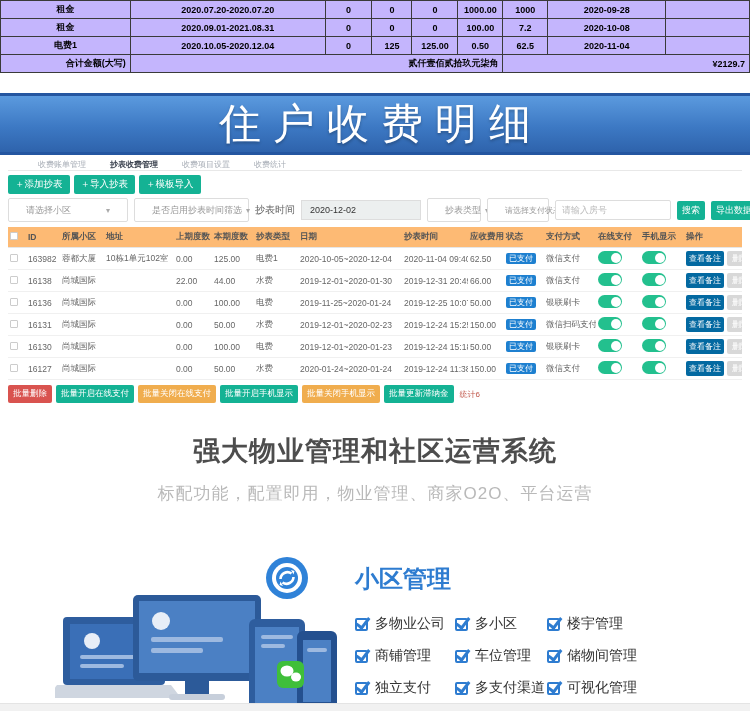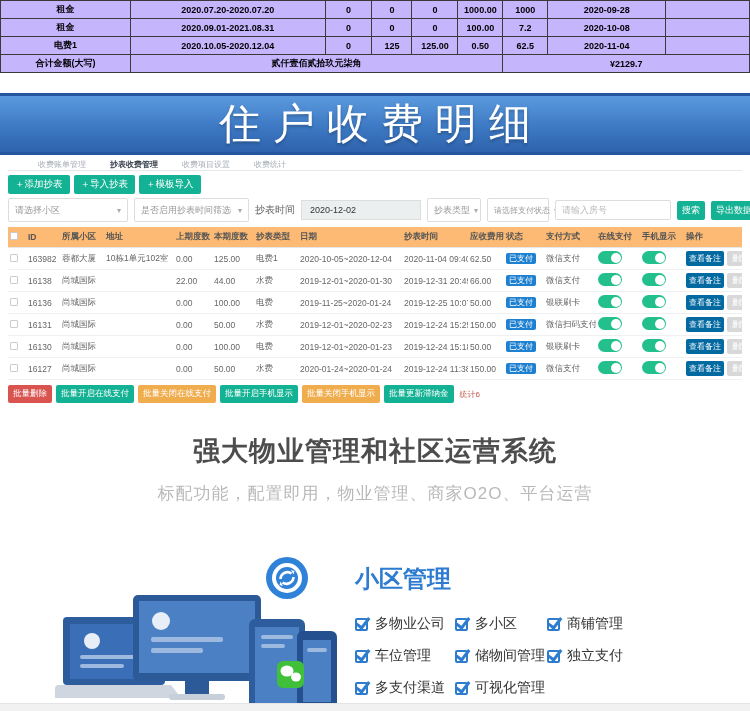--- a/index.html
+++ b/index.html
@@ -3,41 +3,41 @@
 <meta charset="utf-8">
 <style>
   * { margin:0; padding:0; box-sizing:border-box; }
   body { font-family:"Liberation Sans","DejaVu Sans",sans-serif; background:#fff; }
   .page { position:relative; width:750px; height:711px; overflow:hidden; background:#fff; }
 
   
   table.receipt { width:750px; border-collapse:collapse; font-size:9px; font-weight:bold; color:#000; }
   table.receipt td { border:1px solid #3a3a3a; padding:2px 4px; text-align:center; height:13px;
                      background:#c4b5fd; white-space:nowrap; overflow:hidden; }
-  table.receipt td.ta-l { text-align:center; }
+  table.receipt td.ta-l { text-align:right; }
 
   
   .banner { margin-top:20px; height:62px; display:flex; align-items:center; justify-content:center;
             background:linear-gradient(180deg,#5b9ade 0%,#3d79c4 55%,#2e63ac 100%);
             border-top:3px solid #2456a0; border-bottom:3px solid #2456a0; }
   .banner-title { color:#fff; font-size:42px; font-weight:normal; letter-spacing:12px; padding-left:12px;
                   text-shadow:0 2px 3px rgba(0,0,0,0.25); }
 
   
   .admin { padding:0 8px; margin-top:3px; }
   .tabs { display:flex; gap:24px; padding-left:30px; align-items:flex-end; height:13px;
           border-bottom:1px solid #e8e8e8; font-size:8px; color:#a7adb6; }
   .tab.active { color:#3c4350; font-weight:bold; }
   .toolbar { margin-top:4px; display:flex; gap:4px; }
   .gbtn { background:#14b294; color:#fff; font-size:9.5px; padding:3px 7px; border:none; border-radius:2px;
           white-space:nowrap; cursor:pointer; }
   .gbtn.small { padding:3px 5px; font-size:9px; }
   .filters { margin-top:4px; display:flex; gap:6px; align-items:center; flex-wrap:nowrap; }
   .sel { height:24px; border:1px solid #ddd; border-radius:2px; background:#fff; color:#999; font-size:9px;
-         display:flex; align-items:center; justify-content:space-between; padding:0 6px; white-space:nowrap; flex:none; }
+         display:flex; align-items:center; justify-content:space-between; padding:0 17px; white-space:nowrap; flex:none; }
   .sel .arrow { color:#aaa; font-size:8px; margin-left:4px; }
   .flabel { font-size:10px; color:#666; white-space:nowrap; flex:none; }
   .date-input { width:120px; height:20px; background:#ecefef; border:1px solid #ddd; border-radius:0;
                 color:#333; font-size:9px; display:flex; align-items:center; padding:0 8px; flex:none; }
   .room-input { width:116px; height:20px; border:1px solid #ddd; border-radius:2px; font-size:9px;
                 padding:0 6px; color:#333; flex:none; font-family:inherit; }
   .room-input::placeholder { color:#bbb; }
 
   table.meter { width:100%; border-collapse:collapse; table-layout:fixed; font-size:8.5px; color:#666;
                 margin-top:5px; }
@@ -392,20 +392,24 @@
           <div class="feature-item">
             <span class="cb"></span>
             <span>多物业公司</span>
           </div>
           <div class="feature-item">
             <span class="cb"></span>
             <span>多小区</span>
           </div>
           <div class="feature-item">
             <span class="cb"></span>
+            <span>楼宇管理</span>
+          </div>
+          <div class="feature-item">
+            <span class="cb"></span>
             <span>商铺管理</span>
           </div>
           <div class="feature-item">
             <span class="cb"></span>
             <span>车位管理</span>
           </div>
           <div class="feature-item">
             <span class="cb"></span>
             <span>储物间管理</span>
           </div>

